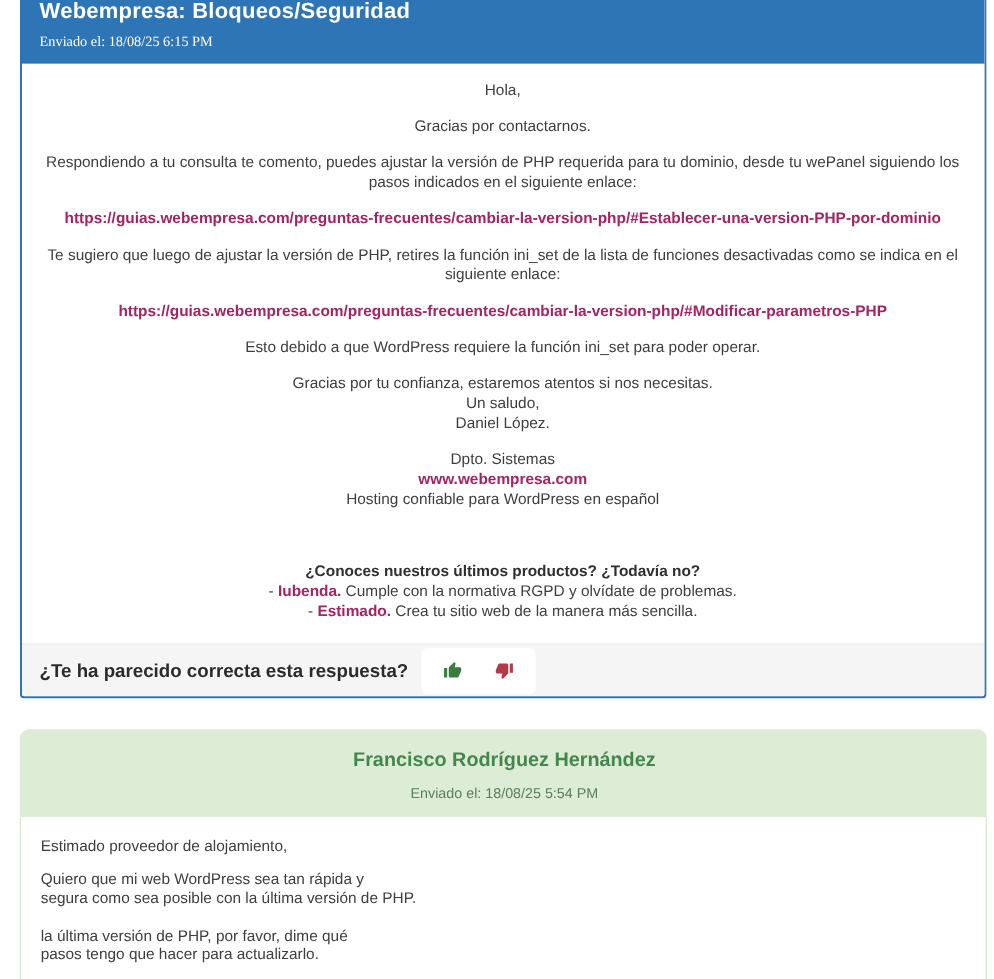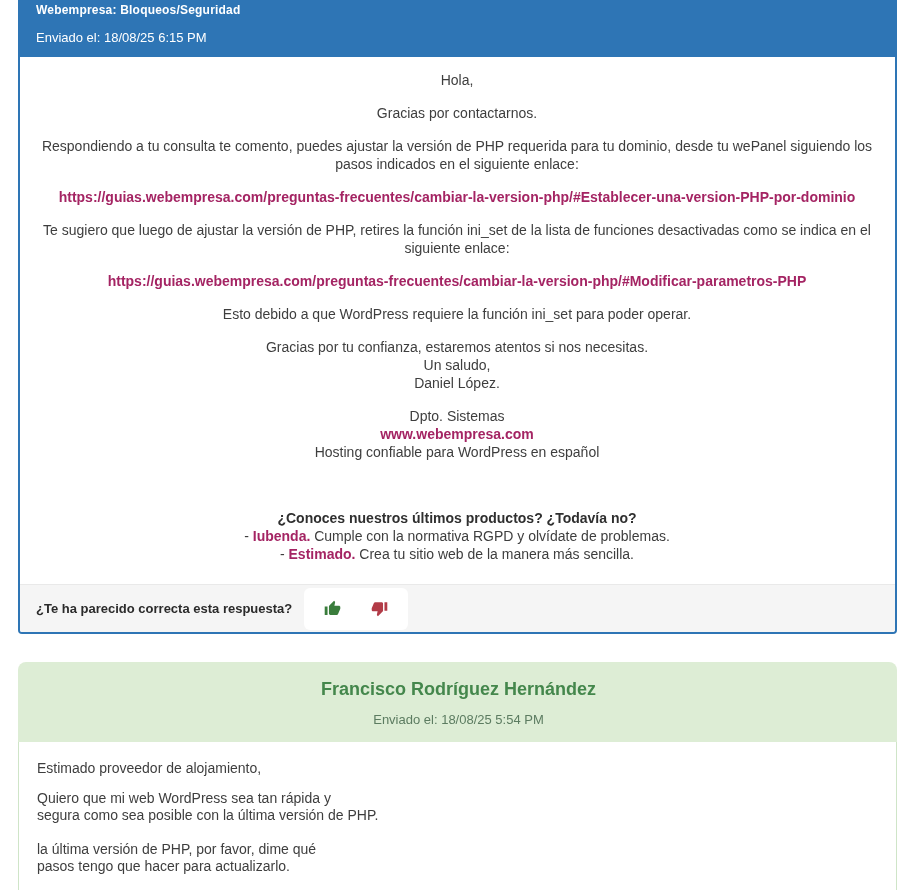--- a/index.html
+++ b/index.html
@@ -17,26 +17,26 @@
     border-top: none;
     border-radius: 0 0 4px 4px;
     overflow: hidden;
   }
   .agent-header {
     background: var(--header-blue, #2e75b5);
     padding: 0 14px 12px 16px;
   }
   .agent-title {
     color: var(--header-text, #ffffff);
-    font-size: 12px; font-weight: bold;
+    font-size: 20px; font-weight: bold;
     line-height: 20px; letter-spacing: 0.2px;
   }
   .agent-sent {
     color: var(--header-text, #ffffff);
-    font-size: 13px; margin-top: 10px;
+    font-size: 13px; margin-top: 10px; font-family: Liberation Serif, serif;
   }
   .agent-body {
     padding: 14px 16px 6px 15px;
     font-size: 14px; line-height: 18px;
     color: var(--body-text, #3e3e3e);
     background: #ffffff;
     text-align: center;
   }
   .para { margin: 0 0 15px 0; }
   .para.extra-space { margin-top: 48px; }
@@ -44,21 +44,21 @@
   .para strong { color: #2f2f2f; }
 
   
   .feedback-bar {
     background: var(--feedback-bar-bg, #f5f5f5);
     border-top: 1px solid #e9e9e9;
     display: flex; align-items: center;
     height: 48px; padding: 0 16px;
   }
   .feedback-question {
-    font-size: 13px; font-weight: bold; color: #2b2b2b;
+    font-size: 17px; font-weight: bold; color: #2b2b2b;
   }
   .feedback-actions {
     background: #ffffff; border-radius: 6px;
     margin-left: 12px;
     display: flex; align-items: center;
     padding: 10px 20px; gap: 30px;
     height: 42px;
   }
   .thumb-btn {
     background: none; border: none; padding: 0; margin: 0;

